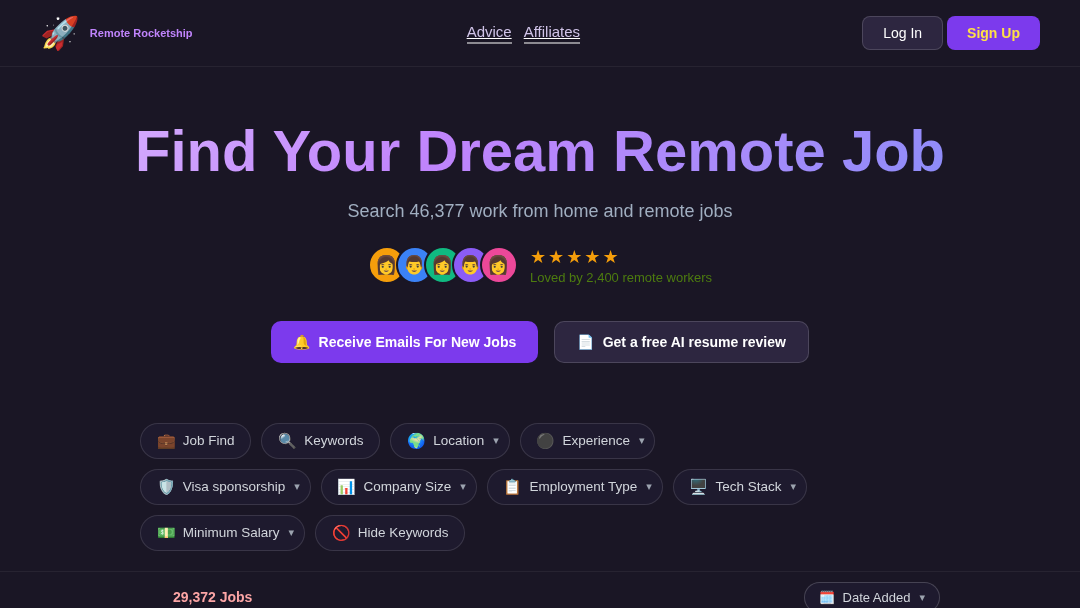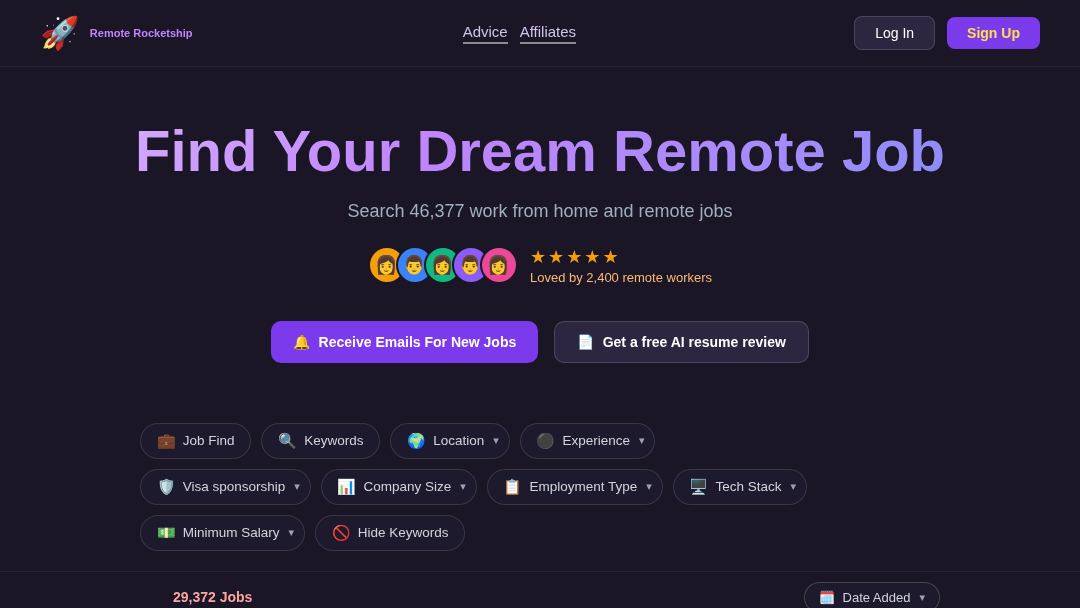--- a/index.html
+++ b/index.html
@@ -29,34 +29,34 @@
       font-size: 11px;
       font-weight: 600;
       color: #c084fc;
     }
     .rocket-icon {
       font-size: 32px;
     }
     .nav-links {
       display: flex;
       gap: 12px;
+      text-decoration: underline;
     }
     .nav-link {
       color: #d1c4e9;
       text-decoration: none;
       font-size: 15px;
       font-weight: 500;
       border-bottom: 2px solid rgba(255,255,255,0.5);
       padding-bottom: 2px;
       cursor: pointer;
     }
     .nav-buttons {
       display: flex;
-      align-items: center;
-      gap: 12px;
+      gap: 4px;
       margin-left: 8px;
     }
     .btn-login {
       background: #2d2640;
       color: #fff;
       border: 1px solid rgba(255,255,255,0.15);
       padding: 8px 20px;
       border-radius: 8px;
       font-size: 14px;
       font-weight: 500;
@@ -119,21 +119,21 @@
       overflow: hidden;
     }
     .avatar:first-child { margin-left: 0; }
     .avatar-1 { background: #f59e0b; }
     .avatar-2 { background: #3b82f6; }
     .avatar-3 { background: #10b981; }
     .avatar-4 { background: #8b5cf6; }
     .avatar-5 { background: #ec4899; }
     .social-info { text-align: left; }
     .stars { color: #f59e0b; font-size: 18px; letter-spacing: 2px; }
-    .social-text { font-size: 13px; color: #fdba74; margin-top: 2px; }
+    .social-text { font-size: 13px; color: #4d7c0f; margin-top: 2px; }
 
     
     .cta-buttons {
       display: flex;
       justify-content: center;
       gap: 16px;
       margin-bottom: 30px;
     }
     .btn-email {
       background: #7c3aed;

